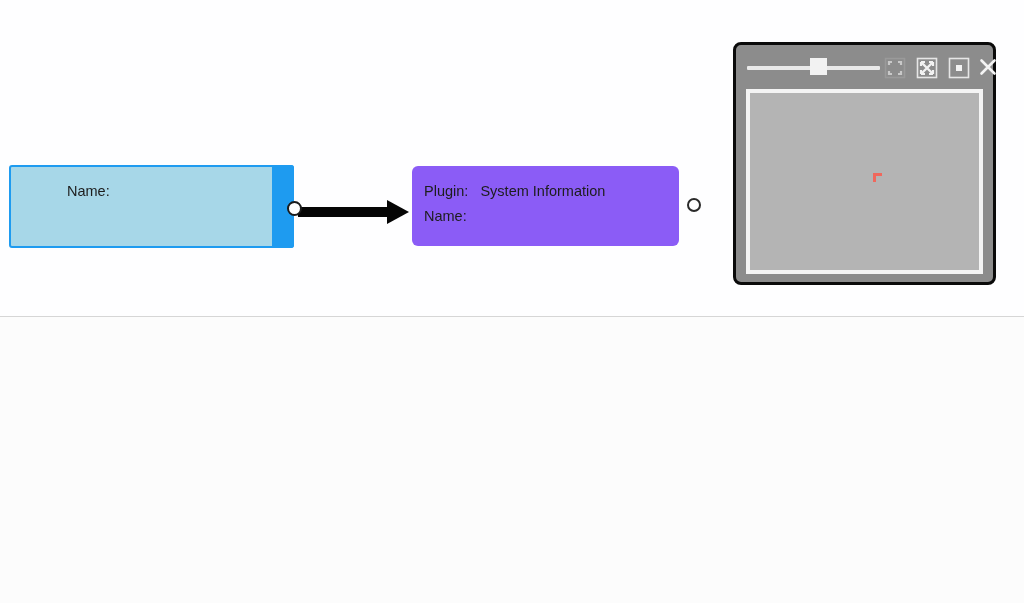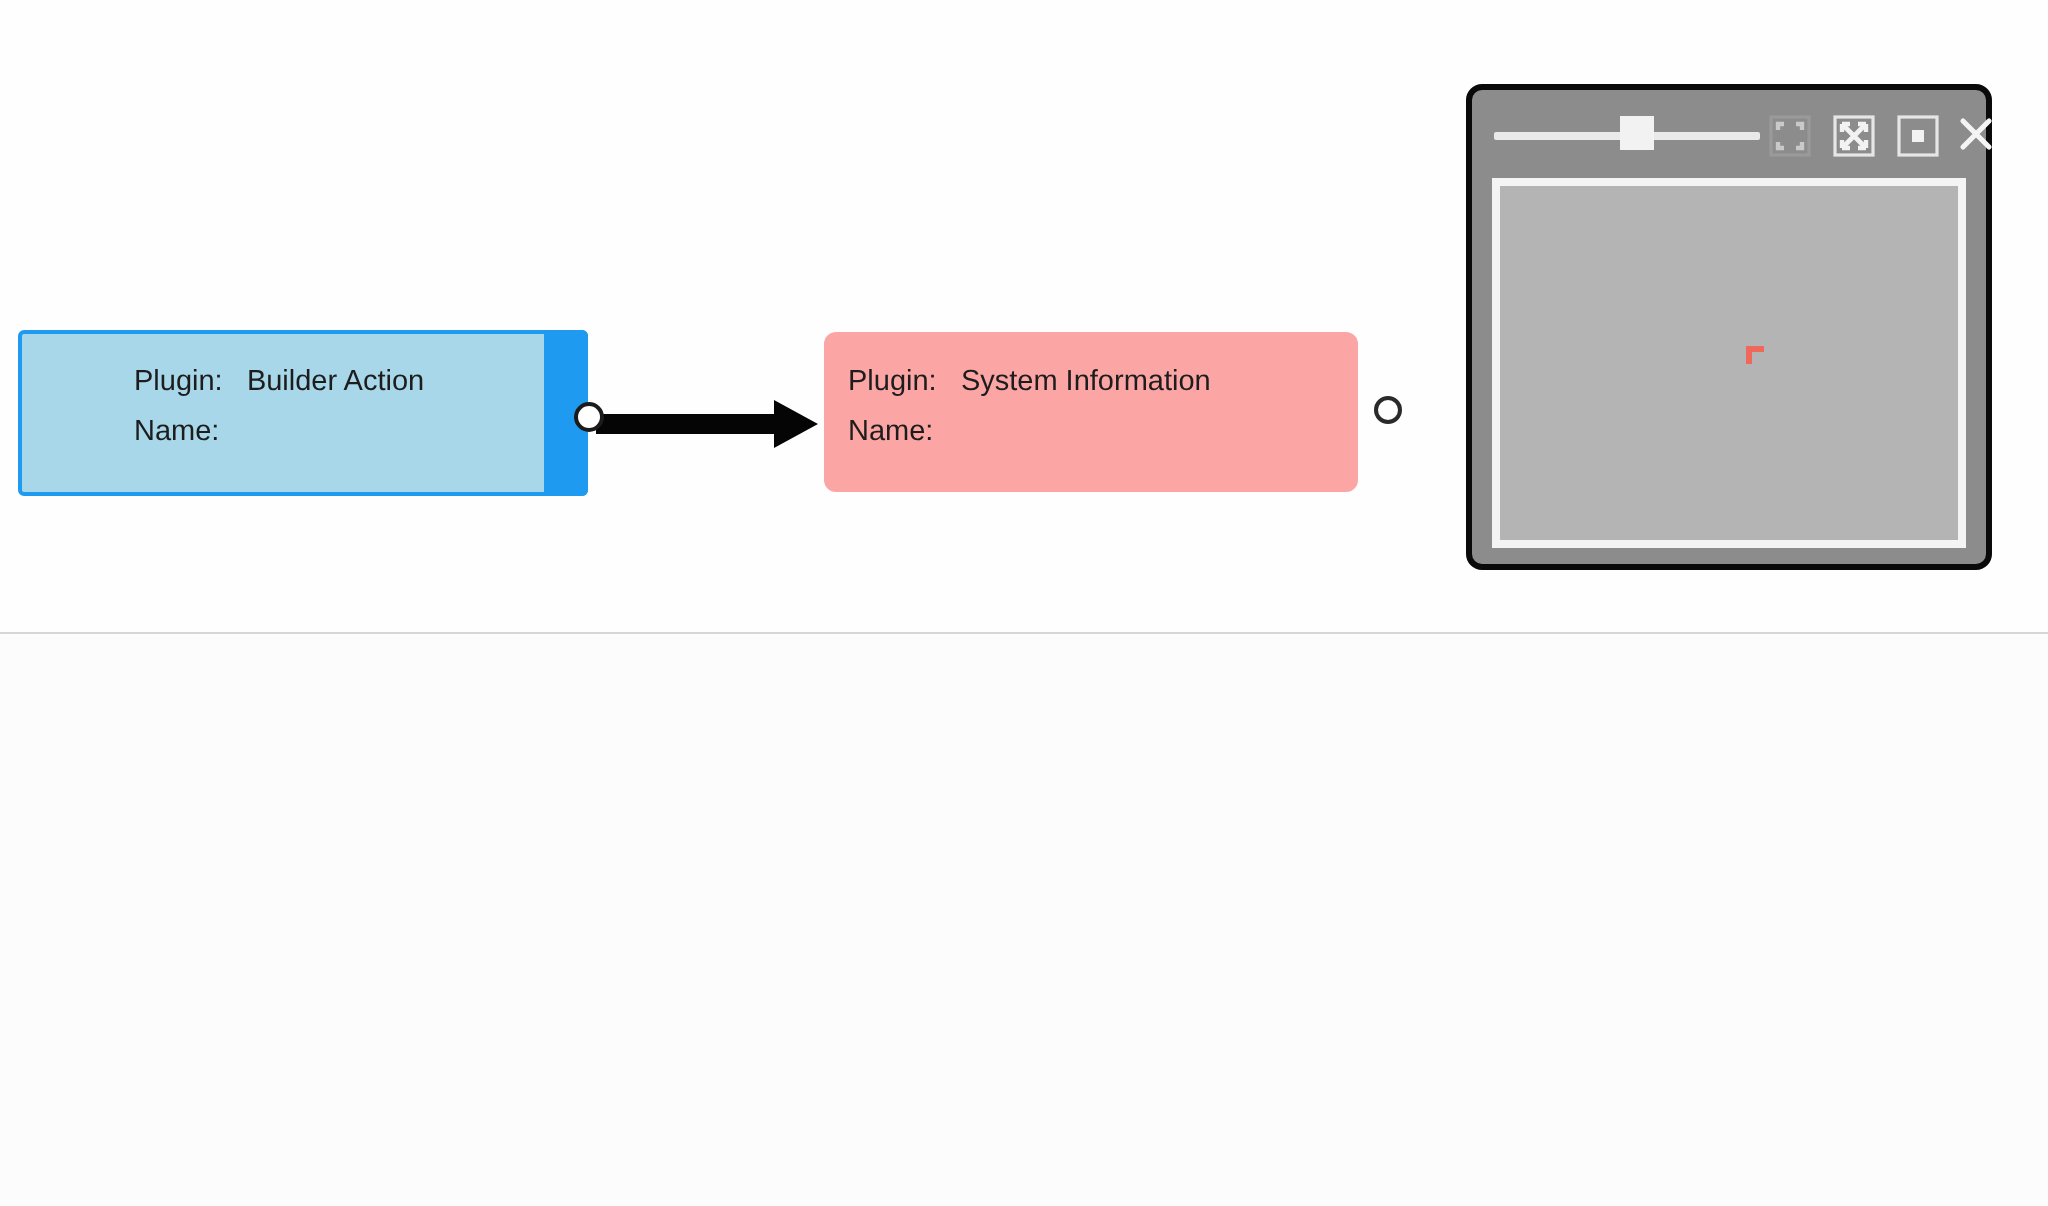--- a/index.html
+++ b/index.html
@@ -39,21 +39,21 @@
   #connector .shaft{position:absolute;left:6px;top:7px;width:92px;height:10px;background:#050505;}
   #connector .head{
     position:absolute;left:95px;top:0px;width:0;height:0;
     border-top:12px solid transparent;border-bottom:12px solid transparent;
     border-left:22px solid #050505;
   }
 
   
   #node-sysinfo{
     left:412px;top:166px;width:267px;height:80px;
-    background:#fca5a5;border-radius:6px;
+    background:#8b5cf6;border-radius:6px;
   }
   #node-sysinfo .body{padding-left:12px;padding-top:3px;}
   #node-sysinfo .port{
     position:absolute;right:-22px;top:32px;width:14px;height:14px;border-radius:50%;
     background:transparent;border:2px solid #2a2a2a;box-sizing:border-box;
   }
 
   
   #overlay{
     position:absolute;left:733px;top:42px;width:263px;height:243px;
@@ -86,25 +86,20 @@
   #advanced{position:absolute;left:745px;top:479px;height:24px;}
 </style>
 </head>
 <body>
 
 <div id="canvas">
 
   <div class="node" id="node-start">
     <div class="strip"></div>
     <div class="body">
-      <div class="line">
-        <span class="k">Plugin:</span>
-        &nbsp;
-        <span class="v">Builder Action</span>
-      </div>
       <div class="line">
         <span class="k">Name:</span>
         &nbsp;
         <span class="v"></span>
       </div>
     </div>
     <div class="port"></div>
   </div>
 
   <div id="connector">

